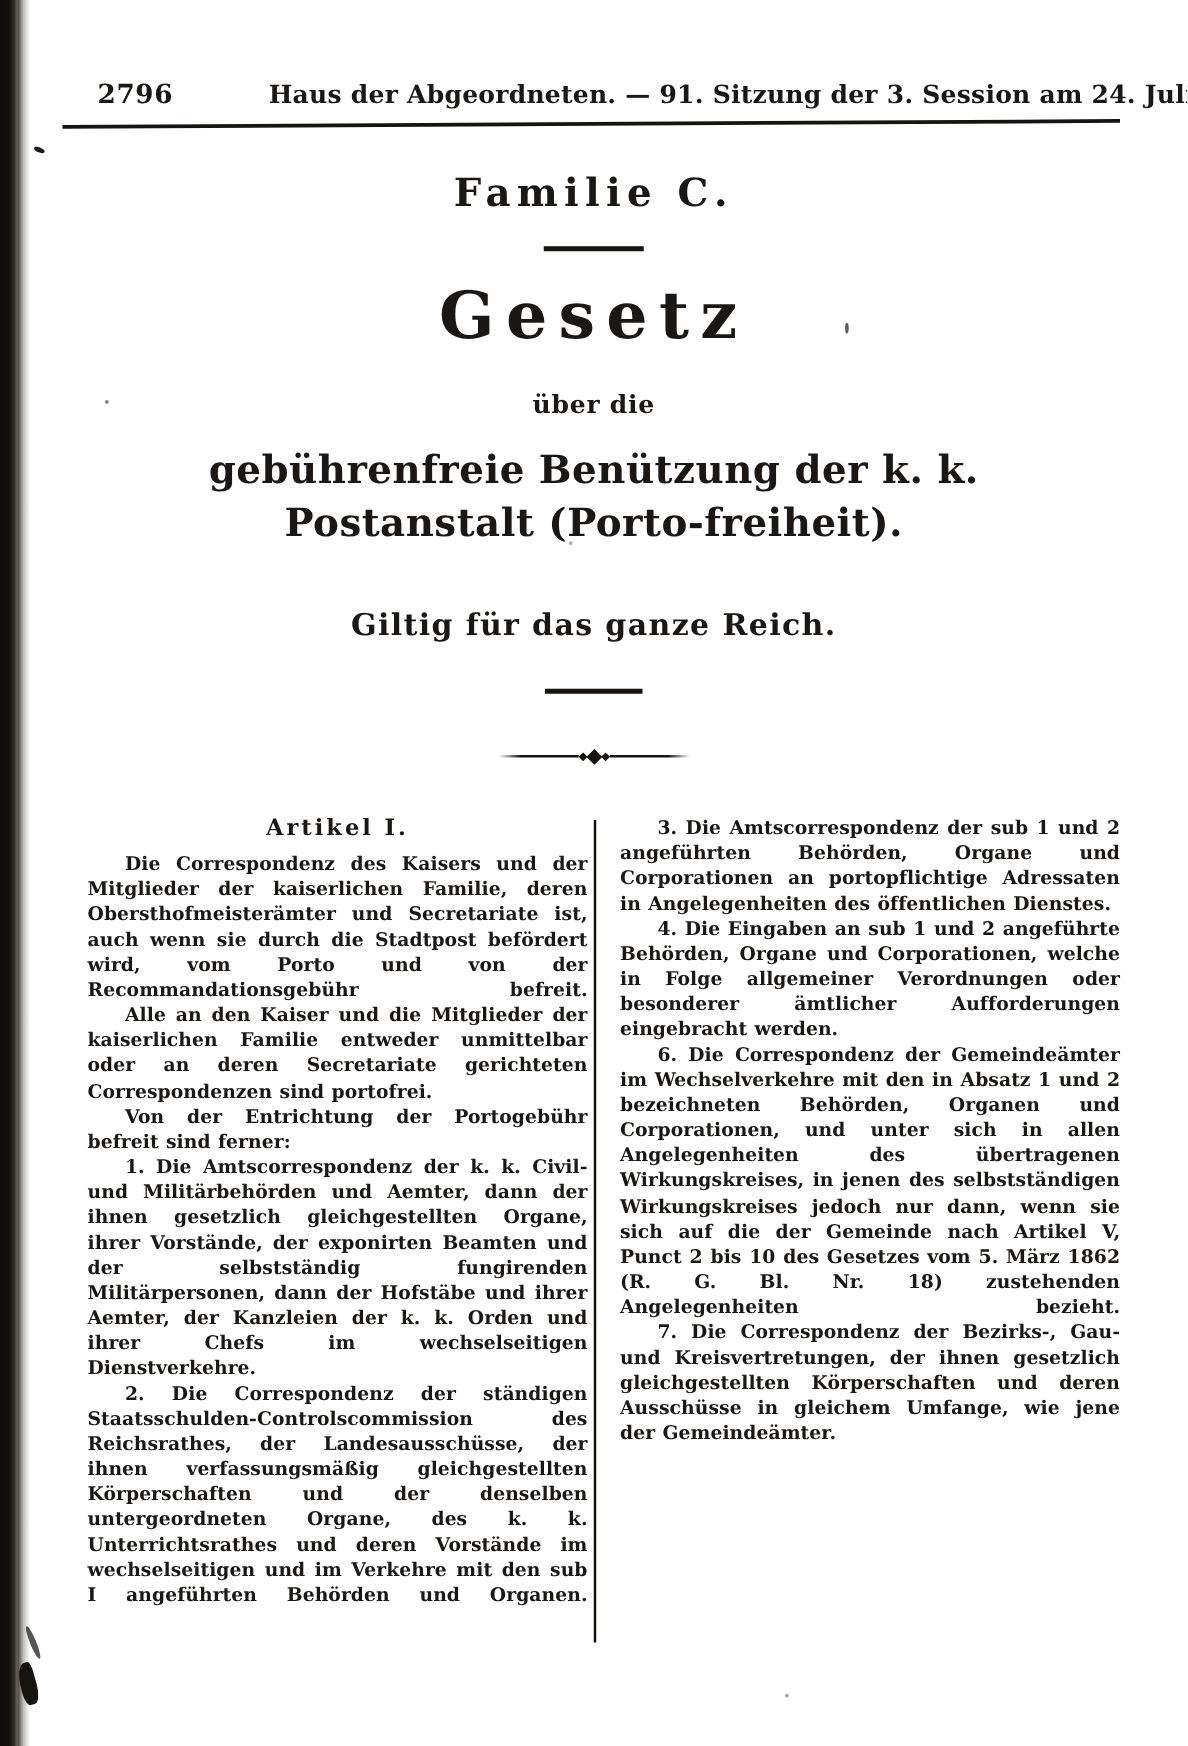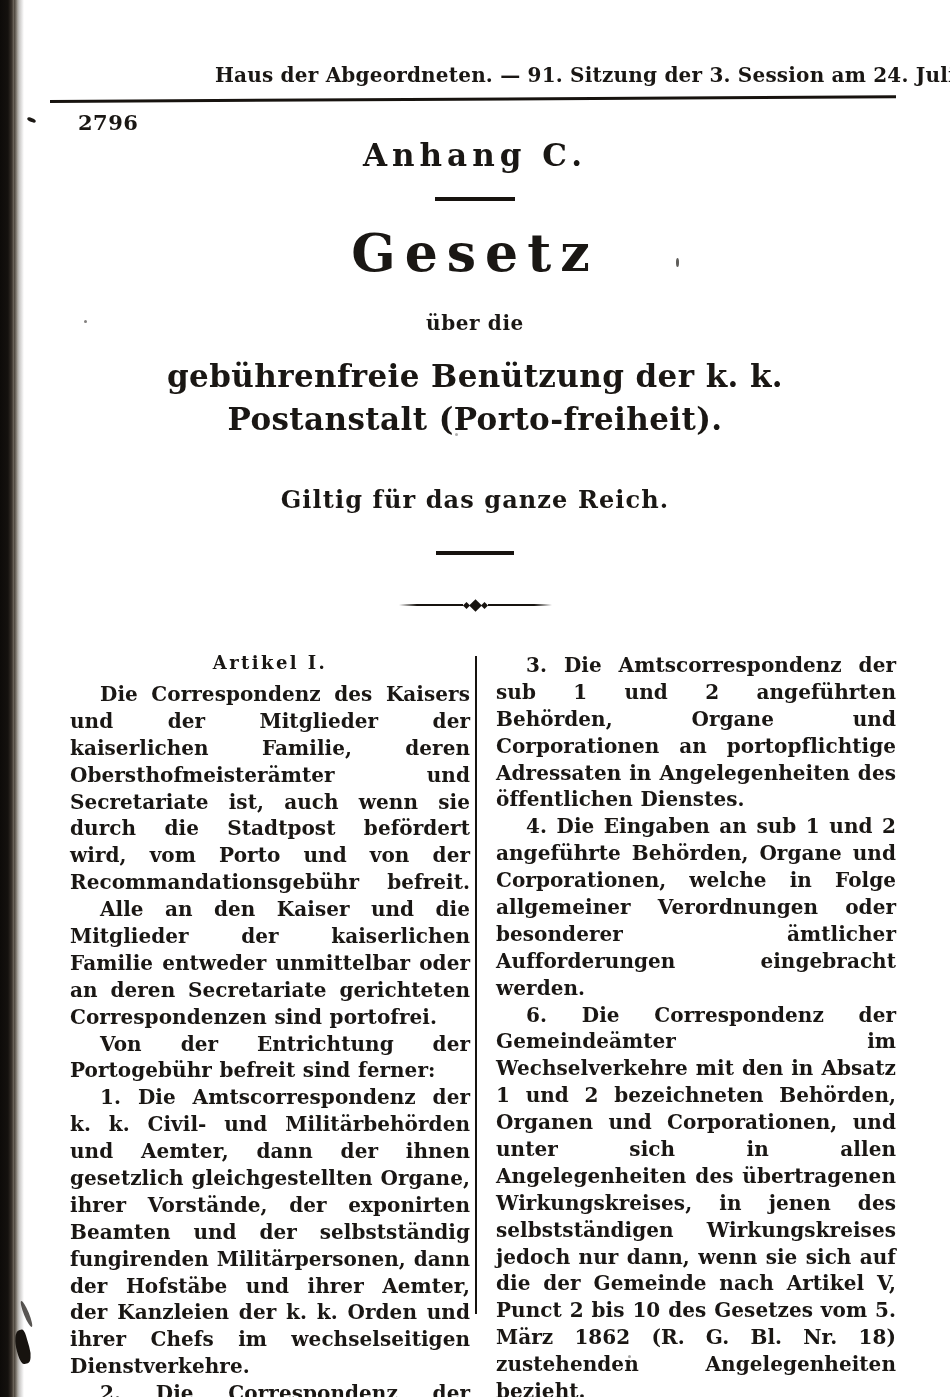--- a/index.html
+++ b/index.html
@@ -66,21 +66,20 @@
     height: 34px;
   }
   .folio {
     position: absolute;
     left: 78px;
     top: 0;
     font-family: "DejaVu Serif", serif;
     font-weight: bold;
     font-size: 21px;
     letter-spacing: .5px;
-    margin-top: 48px;
   }
   .runtitle {
     position: absolute;
     left: 215px;
     top: 1px;
     font-family: "DejaVu Serif", serif;
     font-size: 20px;
     font-weight: 600;
     letter-spacing: .2px;
     white-space: nowrap;
@@ -219,21 +218,21 @@
     font-weight: bold;
     font-size: 18px;
     letter-spacing: 2.4px;
     text-align: center;
     margin: 0 0 8px 0;
   }
   .art-head.second { margin-top: 18px; }
 
   p.para {
     font-family: "DejaVu Serif", serif;
-    font-size: 20px;
+    font-size: 15px;
     font-weight: 600;
     line-height: 1.345;
     text-align: justify;
     text-align-last: left;
     margin: 0;
     text-indent: 30px;
     letter-spacing: .05px;
     word-spacing: .6px;
     -webkit-hyphens: none;
     hyphens: none;
@@ -257,21 +256,21 @@
   <div class="speck speck-4"></div>
   <div class="speck speck-5"></div>
 
   <div class="runhead">
     <div class="folio">2796</div>
     <div class="runtitle">Haus der Abgeordneten. — 91. Sitzung der 3. Session am 24. Juli 1865.</div>
   </div>
   <div class="headrule"></div>
 
   <div class="titleblock">
-    <div class="t-anhang">Anhang C.</div>
+    <div class="t-anhang">Familie C.</div>
     <div class="rule-short"></div>
     <div class="t-gesetz">Gesetz</div>
     <div class="t-ueber">über die</div>
     <div class="t-main">gebührenfreie Benützung der k. k. Postanstalt (Porto-freiheit).</div>
     <div class="t-giltig">Giltig für das ganze Reich.</div>
     <div class="rule-short2"></div>
   </div>
 
   <div class="ornament">
     <div class="orn-line left"></div>

